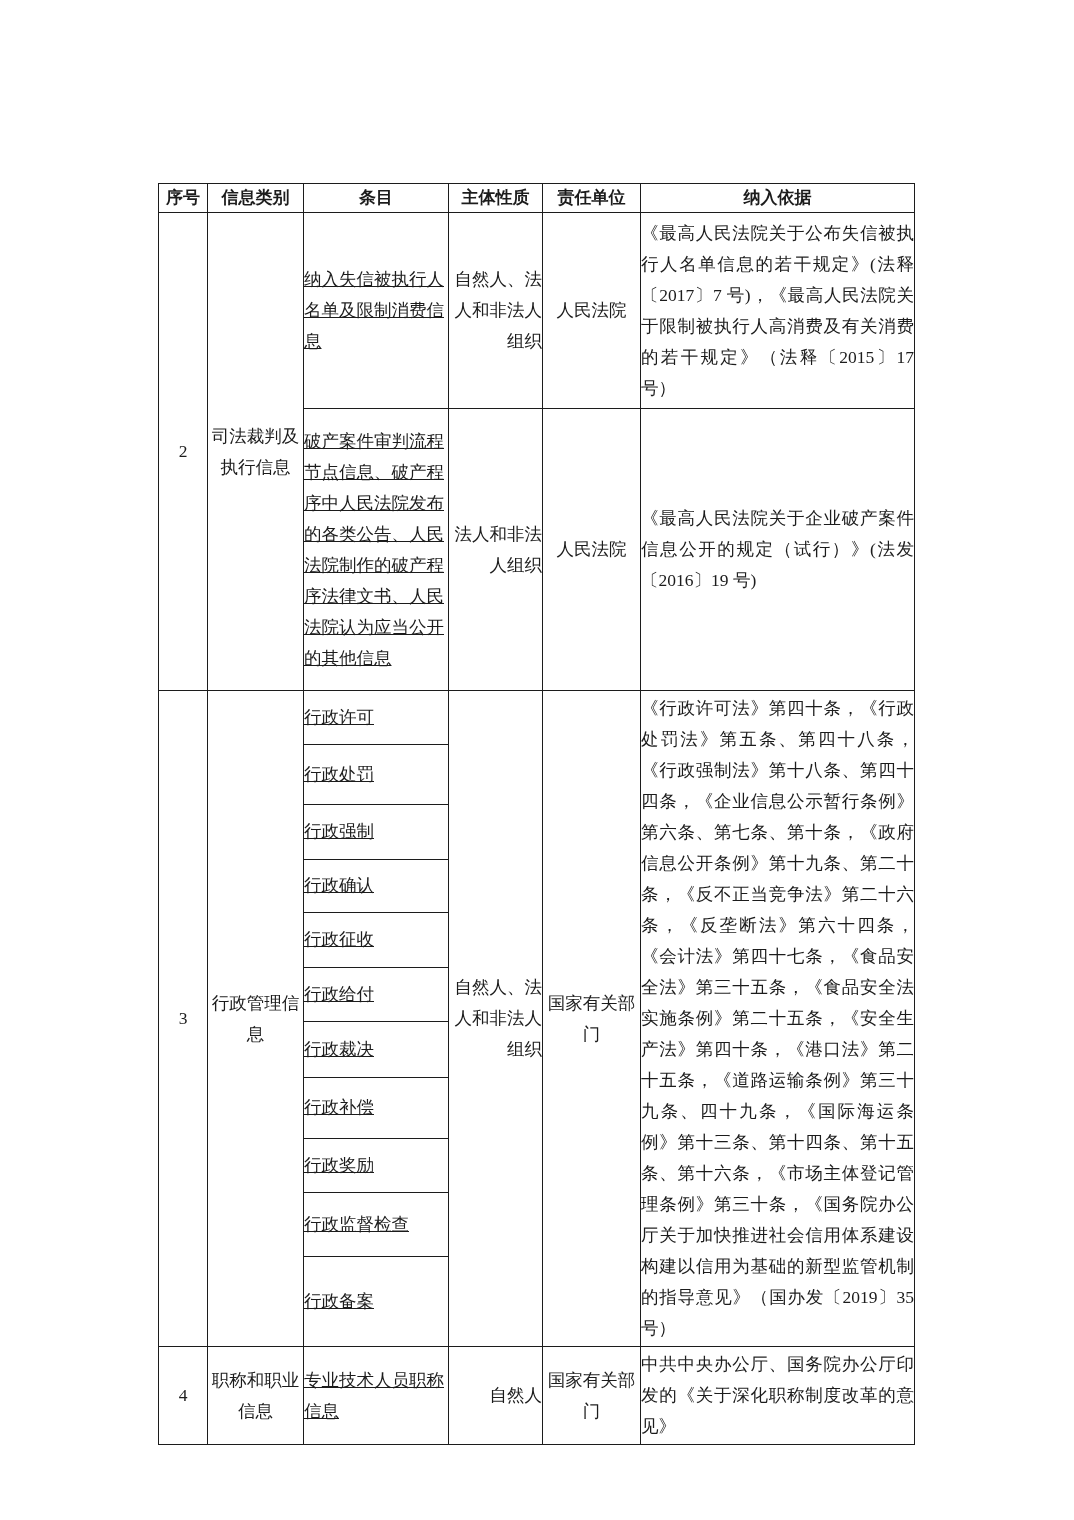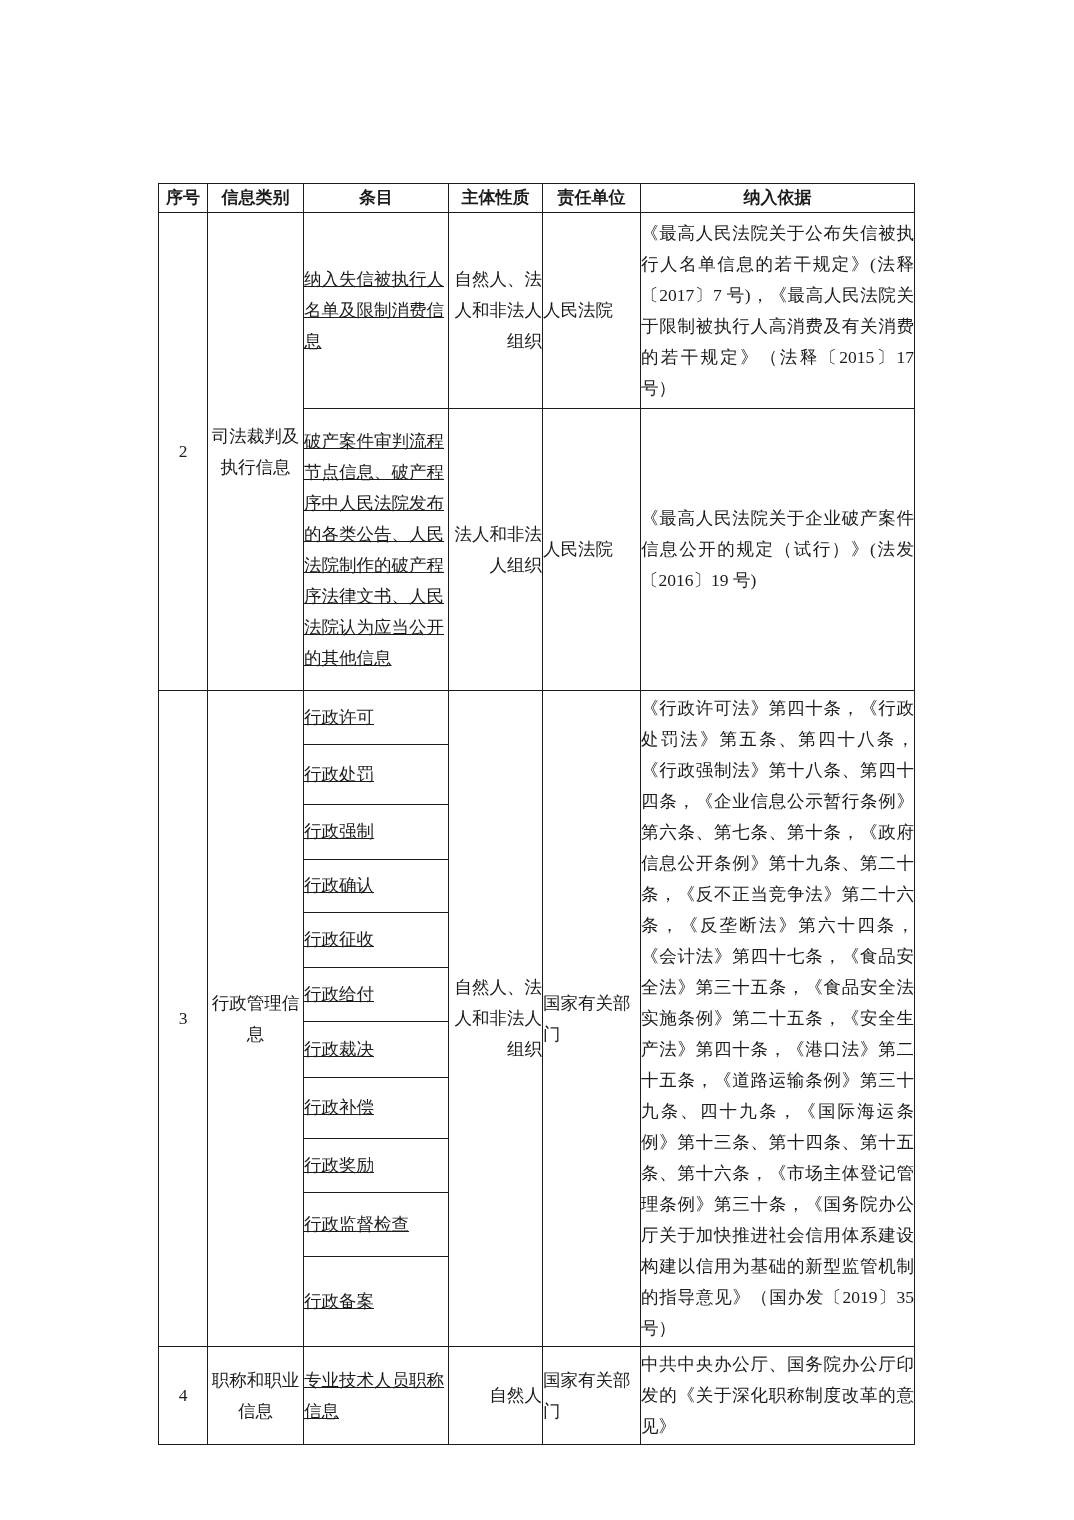--- a/index.html
+++ b/index.html
@@ -37,21 +37,21 @@
     text-align: center;
     font-size: 17px;
     line-height: 20px;
     height: 24px;
     padding: 2px 2px;
   }
   .c-no     { text-align: center; padding: 2px 2px; }
   .c-cat    { text-align: center; padding: 2px 6px 2px 12px; }
   .c-entry  { text-align: left; padding: 2px 12px 2px 13px; text-decoration: underline; }
   .c-subject{ text-align: right; padding: 2px 6px 2px 11px; }
-  .c-unit   { text-align: left; padding: 2px 4px 2px 8px; }
+  .c-unit   { text-align: center; padding: 2px 4px 2px 8px; }
   .c-basis  { text-align: justify; padding: 2px 8px 2px 7px; }
   .lh-28 { line-height: 28px; }
   .lh-27 { line-height: 27.4px; margin-top: 48px; }
 </style>
 </head>
 <body>
 
 <div>
   <table class="doc-table">
     <colgroup>

